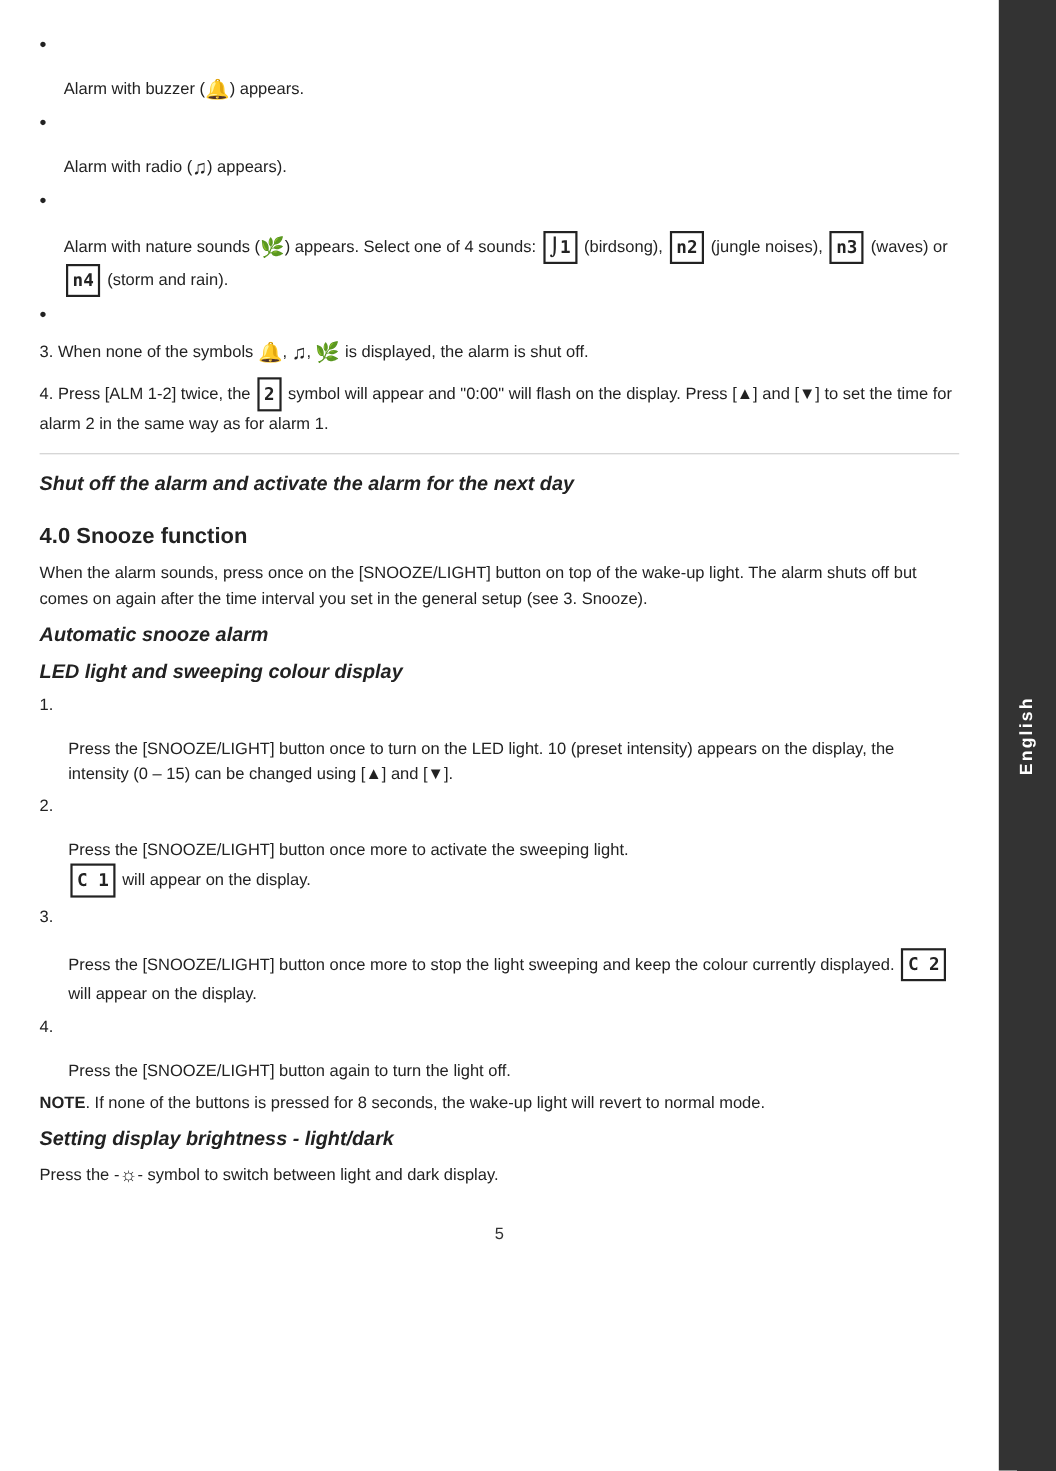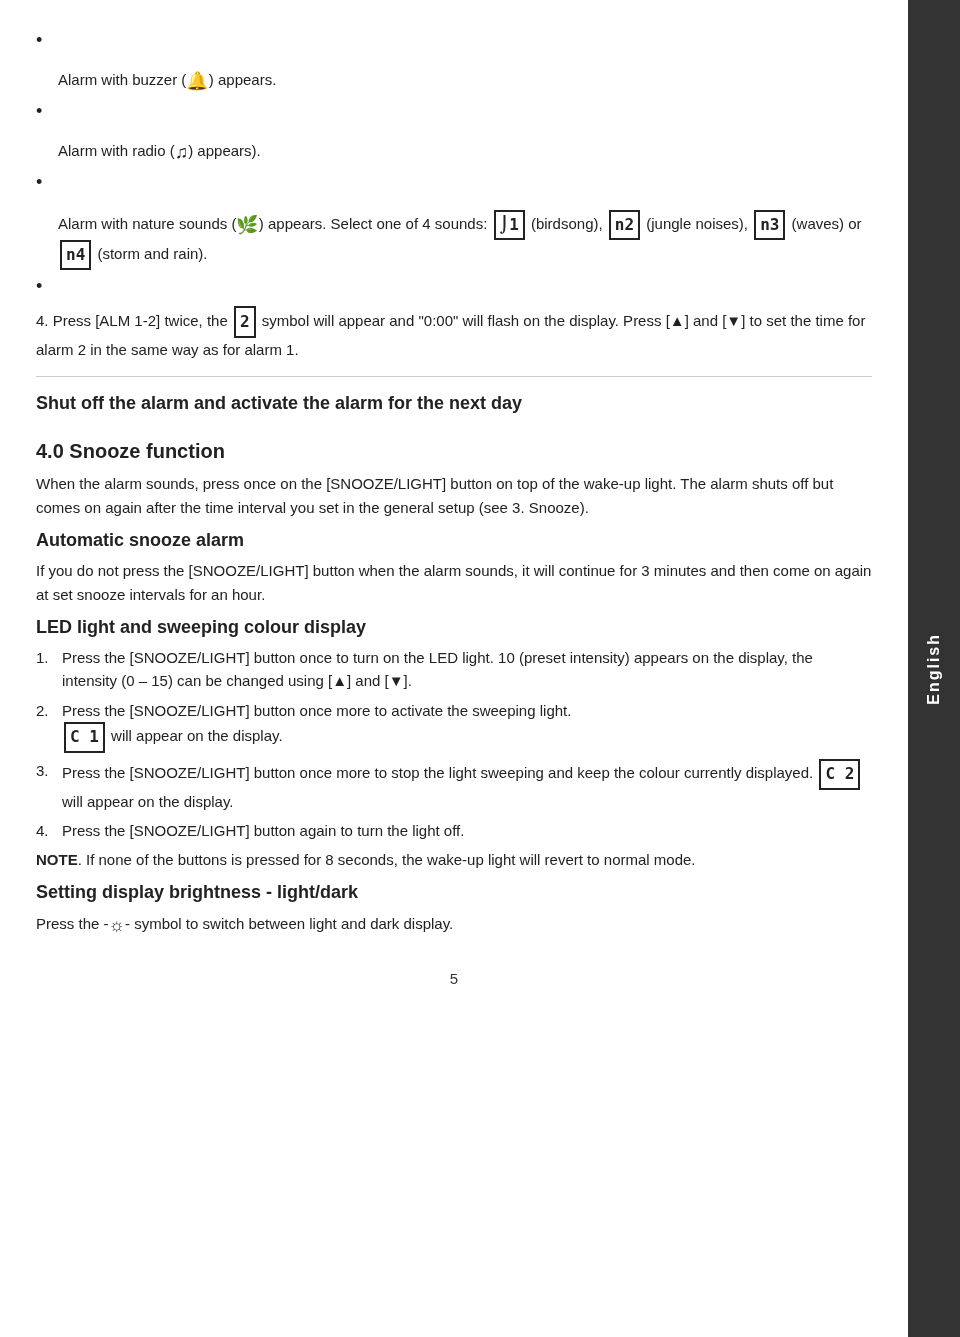--- a/index.html
+++ b/index.html
@@ -75,24 +75,26 @@
       line-height: 1.55;
     }
     .num {
       display: inline-block;
       width: 26px;
       min-width: 26px;
       font-size: 15px;
     }
     .num-content {
       flex: 1;
+      margin-top: 40px;
     }
     .section-title {
       font-size: 18px;
       font-weight: bold;
+      font-style: italic;
       margin: 8px 0 6px 0;
       line-height: 1.4;
     }
     .section-heading {
       font-size: 20px;
       font-weight: bold;
       margin: 22px 0 8px 0;
       line-height: 1.3;
     }
     .body-text {
@@ -159,37 +161,44 @@
           (waves) or
           <span class="symbol-display">n4</span>
           (storm and rain).
         </span>
       </li>
       <li>
         <span class="bullet-dot">•</span>
       </li>
     </ul>
 
+    <div class="body-text">
+      <span>3.</span>
+      When none of the symbols
+      <span class="alarm-icon">🔔</span>,
+      <span class="alarm-icon">♫</span>,
+      <span class="alarm-icon">🌿</span>
+      is displayed, the alarm is shut off.
+    </div>
 
     <div class="body-text">
       <span>4.</span>
       Press [ALM 1-2] twice, the
       <span class="symbol-display">2</span>
       symbol will appear and "0:00" will flash on the display. Press [▲] and [▼] to set the time for alarm 2 in the same way as for alarm 1.
     </div>
 
     <hr class="divider">
 
     <div class="section-title">Shut off the alarm and activate the alarm for the next day</div>
 
     <div class="section-heading">4.0 Snooze function</div>
     <div class="body-text">When the alarm sounds, press once on the [SNOOZE/LIGHT] button on top of the wake-up light. The alarm shuts off but comes on again after the time interval you set in the general setup (see 3. Snooze).</div>
 
     <div class="section-title">Automatic snooze alarm</div>
-    <div class="body-text">If you do not press the [SNOOZE/LIGHT] button when the alarm sounds, it will continue for 3 minutes and then come on again at set snooze intervals for an hour.</div>
 
     <div class="section-title">LED light and sweeping colour display</div>
 
     <ol class="numbered-list">
       <li>
         <span class="num">1.</span>
         <span class="num-content">Press the [SNOOZE/LIGHT] button once to turn on the LED light. 10 (preset intensity) appears on the display, the intensity (0 – 15) can be changed using [▲] and [▼].</span>
       </li>
       <li>
         <span class="num">2.</span>

